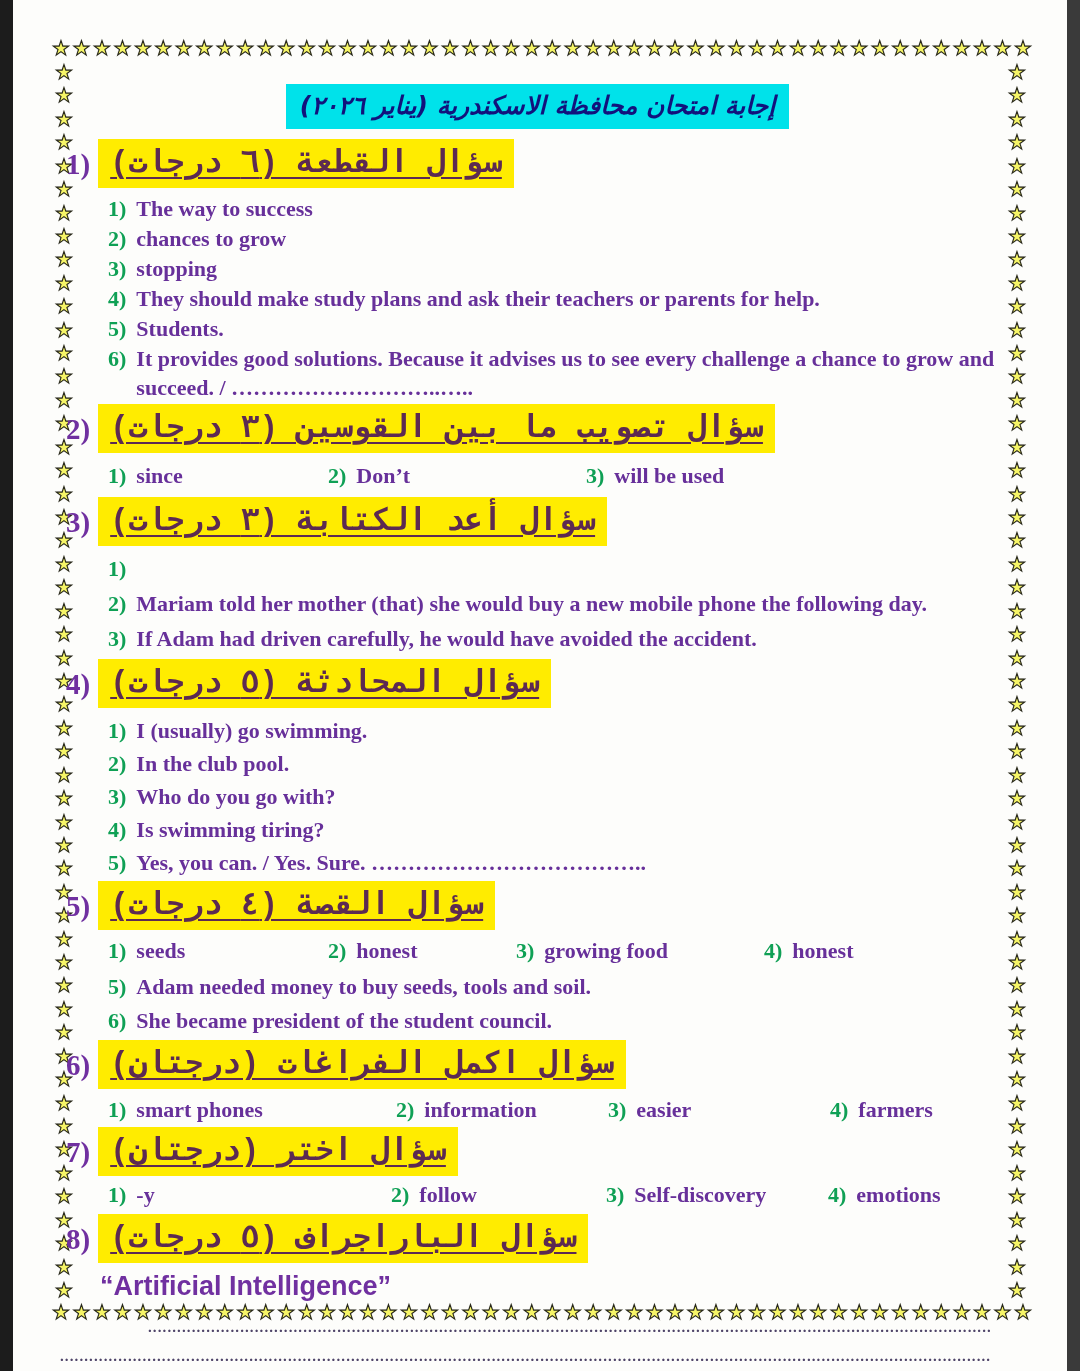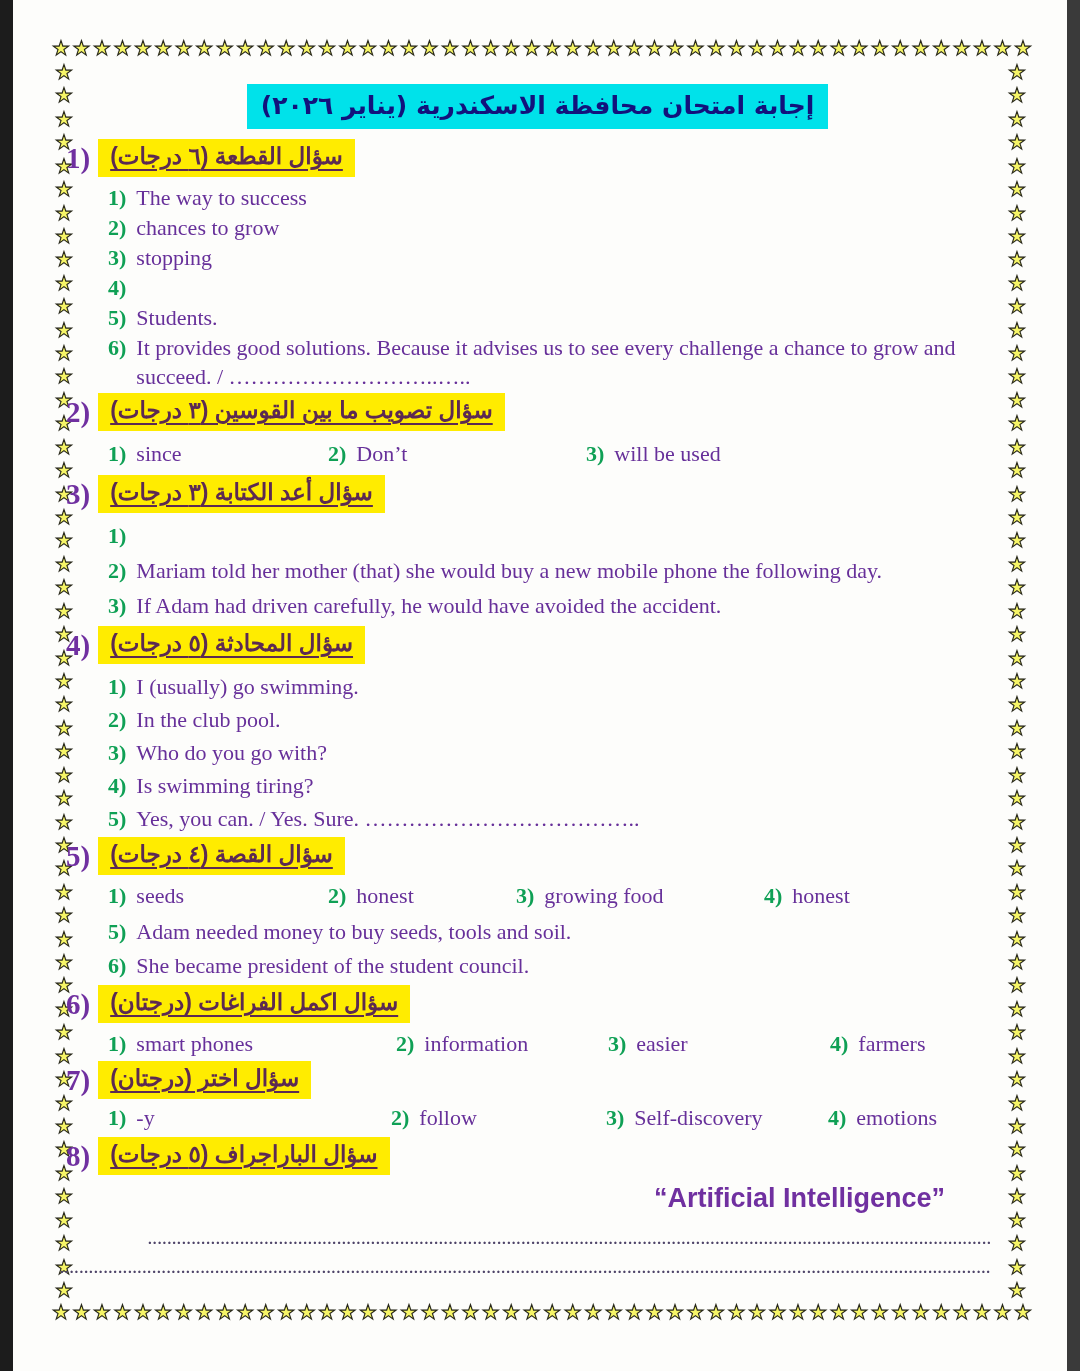--- a/index.html
+++ b/index.html
@@ -20,56 +20,56 @@
   #stars-right{left:1008px;}
   .star{
     font-size:20px;line-height:20px;color:#f6f567;
     -webkit-text-stroke:1.1px #26261a;
     text-shadow:0 0 1px #33331f;
     font-family:"DejaVu Sans",sans-serif;
   }
 
   .content{position:absolute;left:100px;top:80px;width:905px;font-weight:bold;}
 
-  .title-wrap{text-align:center;margin:4px 30px 10px 0;}
+  .title-wrap{text-align:center;margin:4px 30px 10px 0;font-style:italic;}
   .doc-title{
     display:inline-block;background:#00e2ea;color:#12127c;
     font-size:25px;font-weight:bold;padding:7px 14px 9px;
     font-family:"DejaVu Sans",sans-serif;
   }
 
   .sec-header{display:flex;align-items:center;gap:8px;margin-left:-34px;}
   .sec-num{color:#7030a0;font-size:29px;font-weight:bold;line-height:30px;}
   .sec-title{
-    background:#ffec00;color:#5c2a52;font-size:23px;font-weight:bold;
+    background:#ffec00;color:#5c2a52;font-size:31px;font-weight:bold;
     padding:4px 12px 7px;text-decoration:underline;
     text-decoration-thickness:2px;text-underline-offset:5px;
-    font-family:Liberation Sans, sans-serif;
+    font-family:Liberation Mono, monospace;
   }
 
   .items{margin-top:6px;}
   .item{display:flex;gap:10px;padding-left:8px;font-size:22px;}
   .inum{color:#0fa055;font-weight:bold;flex:0 0 auto;}
-  .itext{color:#67309a;font-weight:normal;}
+  .itext{color:#67309a;font-weight:bold;}
   .s1 .item{line-height:29px;margin-bottom:1px;}
   .s3 .item{line-height:30px;margin-bottom:5px;}
   .s4 .item{line-height:30px;margin-bottom:3px;}
   .s5x .item{line-height:30px;margin-bottom:4px;}
   .nw{white-space:nowrap;}
 
   .row{display:flex;padding-left:8px;font-size:22px;line-height:30px;}
   .cell{display:flex;gap:10px;flex:0 0 auto;}
   .c220{width:220px;}.c258{width:258px;}.c188{width:188px;}.c248{width:248px;}
   .c288{width:288px;}.c212{width:212px;}.c222{width:222px;}.c283{width:283px;}.c215{width:215px;}
 
   .mt8{margin-top:8px;} .mt6{margin-top:6px;} .mt4{margin-top:4px;} .mt2{margin-top:2px;}
   .mb6{margin-bottom:6px;} .mb2{margin-bottom:2px;}
 
   .ai-title{
-    text-align:right;color:#7030a0;font-size:27px;font-weight:bold;
+    text-align:left;color:#7030a0;font-size:27px;font-weight:bold;
     font-family:"Liberation Sans",sans-serif;margin:8px 60px 16px 0;
   }
   .dots{
     color:#4e4468;font-size:15px;font-weight:bold;letter-spacing:1.1px;
     white-space:nowrap;overflow:hidden;line-height:18px;
   }
   .dots1{margin-left:48px;width:842px;margin-bottom:11px;}
   .dots2{margin-left:-40px;width:930px;}
 </style>
 </head>
@@ -308,20 +308,21 @@
       <div class="item">
           <span class="inum">2)</span>
           <span class="itext">chances to grow</span>
         </div>
       <div class="item">
           <span class="inum">3)</span>
           <span class="itext">stopping</span>
         </div>
       <div class="item">
           <span class="inum">4)</span>
+          <span class="itext">They should make study plans and ask their teachers or parents for help.</span>
         </div>
       <div class="item">
           <span class="inum">5)</span>
           <span class="itext">Students.</span>
         </div>
       <div class="item">
           <span class="inum">6)</span>
           <span class="itext">It provides good solutions. Because it advises us to see every challenge a chance to grow and succeed. / ………………………..…..</span>
         </div>
     </div>

